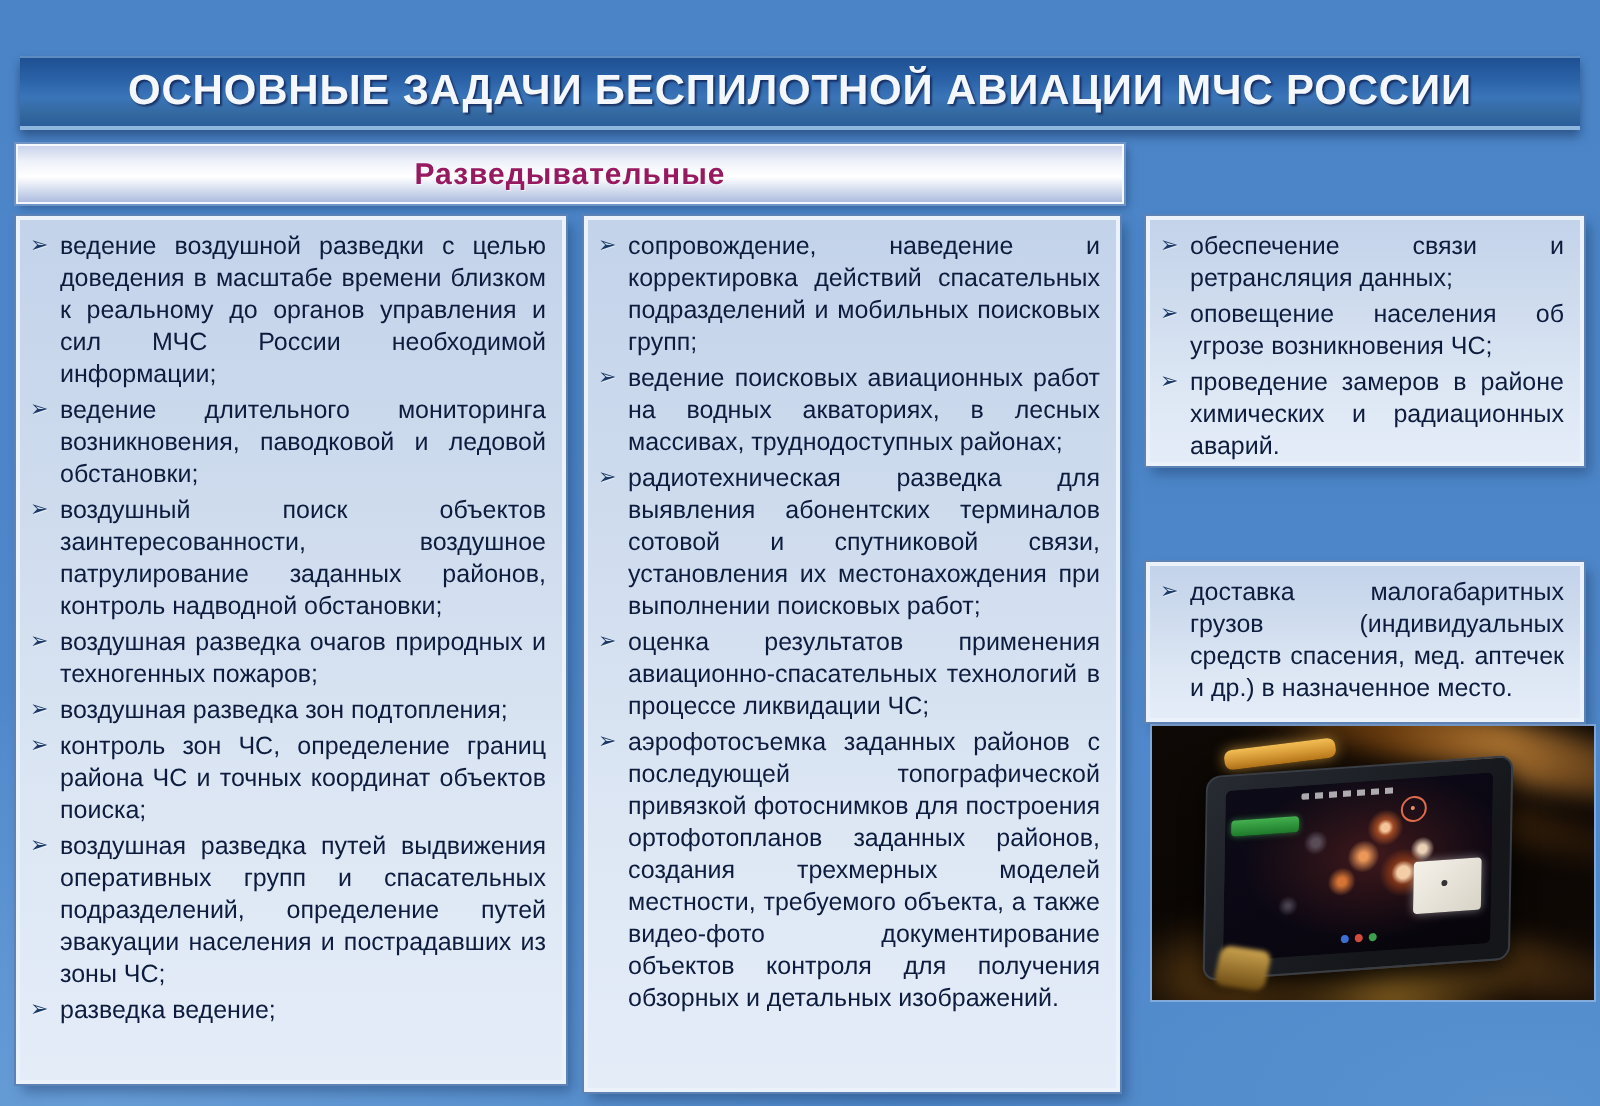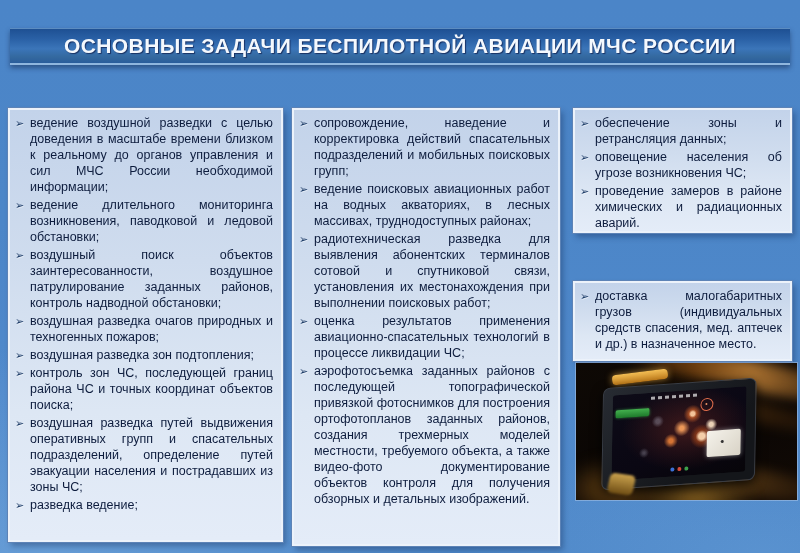--- a/index.html
+++ b/index.html
@@ -121,20 +121,23 @@
 </style>
 </head>
 <body>
 
 <div class="slide">
 
   <div class="title-bar">
     <h1>ОСНОВНЫЕ ЗАДАЧИ БЕСПИЛОТНОЙ АВИАЦИИ МЧС РОССИИ</h1>
   </div>
 
+  <div class="sec-header" id="hdr-recon">
+    <span>Разведывательные</span>
+  </div>
 
 
   <div class="panel" id="panel-left">
     <ul class="tasks">
       <li class="task">
         <span class="marker">➢</span>
         <span class="txt">ведение воздушной разведки с целью доведения в масштабе времени близком к реальному до органов управления и сил МЧС России необходимой информации;</span>
       </li>
       <li class="task">
         <span class="marker">➢</span>
@@ -147,21 +150,21 @@
       <li class="task">
         <span class="marker">➢</span>
         <span class="txt">воздушная разведка очагов природных и техногенных пожаров;</span>
       </li>
       <li class="task">
         <span class="marker">➢</span>
         <span class="txt">воздушная разведка зон подтопления;</span>
       </li>
       <li class="task">
         <span class="marker">➢</span>
-        <span class="txt">контроль зон ЧС, последующей границ района ЧС и точных координат объектов поиска;</span>
+        <span class="txt">контроль зон ЧС, определение границ района ЧС и точных координат объектов поиска;</span>
       </li>
       <li class="task">
         <span class="marker">➢</span>
         <span class="txt">воздушная разведка путей выдвижения оперативных групп и спасательных подразделений, определение путей эвакуации населения и пострадавших из зоны ЧС;</span>
       </li>
       <li class="task">
         <span class="marker">➢</span>
         <span class="txt">разведка ведение;</span>
       </li>
     </ul>
@@ -189,21 +192,21 @@
         <span class="marker">➢</span>
         <span class="txt">аэрофотосъемка заданных районов с последующей топографической привязкой фотоснимков для построения ортофотопланов заданных районов, создания трехмерных моделей местности, требуемого объекта, а также видео-фото документирование объектов контроля для получения обзорных и детальных изображений.</span>
       </li>
     </ul>
   </div>
 
   <div class="panel" id="panel-special">
     <ul class="tasks">
       <li class="task">
         <span class="marker">➢</span>
-        <span class="txt">обеспечение зоны и ретрансляция данных;</span>
+        <span class="txt">обеспечение связи и ретрансляция данных;</span>
       </li>
       <li class="task">
         <span class="marker">➢</span>
         <span class="txt">оповещение населения об угрозе возникновения ЧС;</span>
       </li>
       <li class="task">
         <span class="marker">➢</span>
         <span class="txt">проведение замеров в районе химических и радиационных аварий.</span>
       </li>
     </ul>

